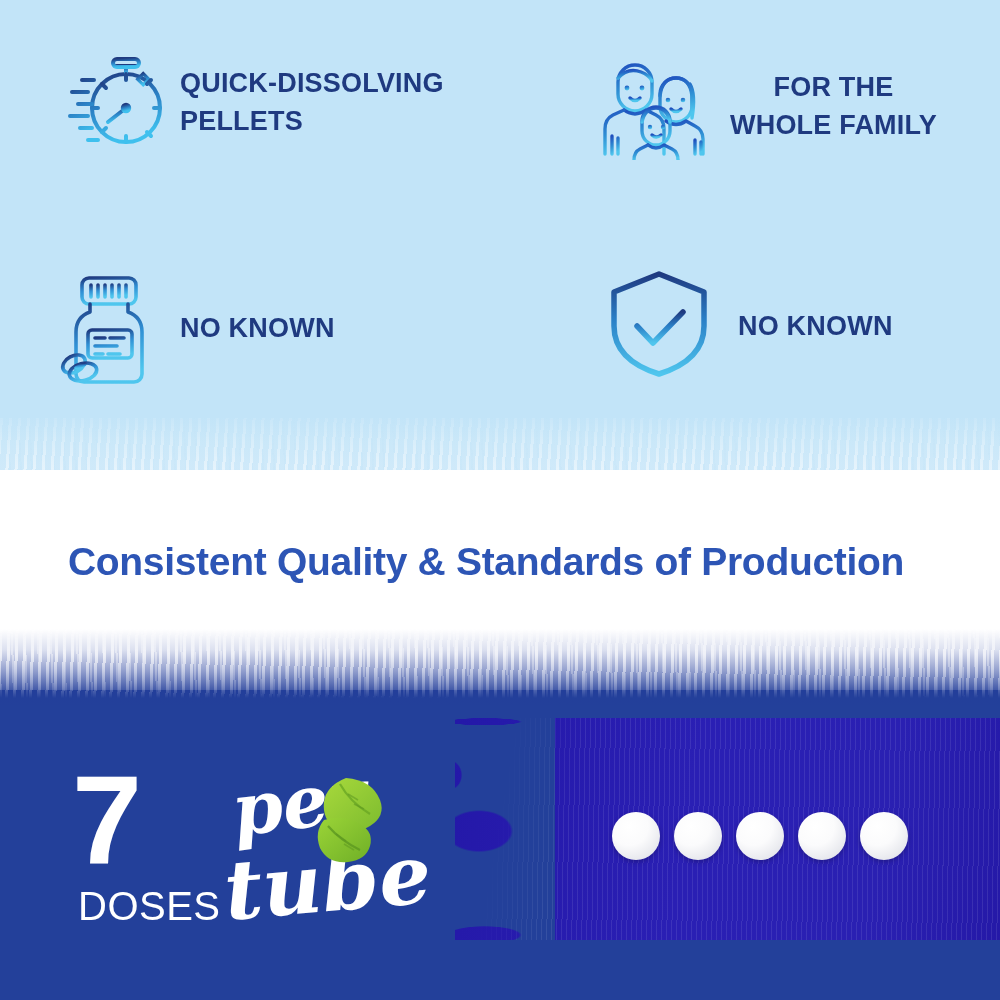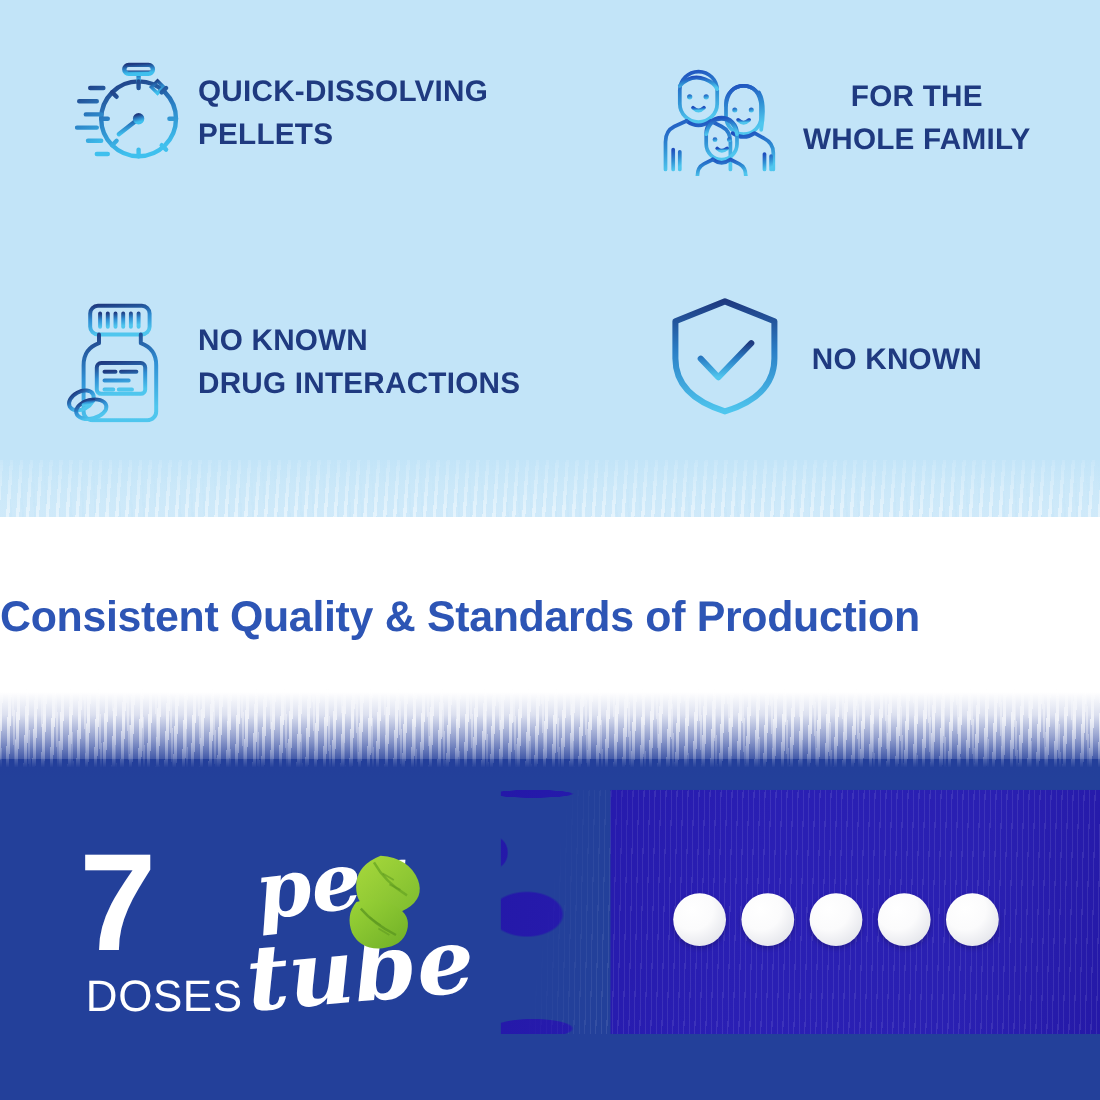--- a/index.html
+++ b/index.html
@@ -52,21 +52,21 @@
   .f3{left:58px;top:268px;}
   .f3 .ico{margin-right:18px;}
   .f4{left:604px;top:266px;}
   .f4 .ico{margin-right:24px;}
 
   
   .mid-band{
     position:absolute;left:0;top:470px;width:1000px;height:215px;background:#ffffff;
   }
   .headline{
-    position:absolute;left:0;top:540px;width:972px;
+    position:absolute;left:0;top:540px;width:972px;text-align:center;
     color:#2d55b5;font-weight:bold;font-size:39px;letter-spacing:-.3px;
     white-space:nowrap;
   }
 
   
   .fade-bottom{
     position:absolute;left:0;top:612px;width:1000px;height:95px;
     background:linear-gradient(to bottom,
        rgba(255,255,255,0) 0%,
        rgba(255,255,255,0) 18%,
@@ -244,21 +244,20 @@
             <rect x="30" y="62" width="44" height="28" rx="4"></rect>
             <path d="M37 70 h10 M52 70 h14 M37 78 h22 M37 86 h8 M50 86 h12"></path>
             <ellipse cx="16" cy="96" rx="12" ry="8" transform="rotate(-28 16 96)"></ellipse>
             <ellipse cx="25" cy="104" rx="14" ry="8.5" transform="rotate(-14 25 104)"></ellipse>
             <path d="M18 100 l9 -4"></path>
           </g>
         </svg>
       </span>
       <span class="txt">
         <span>NO KNOWN</span><br>
-        <span>DRUG INTERACTIONS</span>
       </span>
     </div>
 
     <div class="feature f4">
       <span class="ico">
         <svg width="110" height="116" viewBox="0 0 110 116" fill="none">
           <defs>
             <linearGradient id="gShield" x1="0" y1="0" x2="0" y2="1">
               <stop offset="0" stop-color="#1f3a80"></stop>
               <stop offset="0.45" stop-color="#2a7ec6"></stop>

